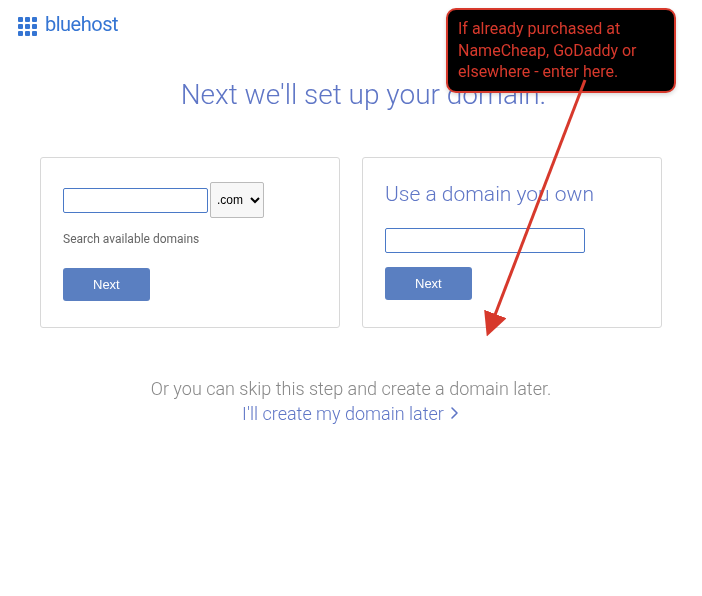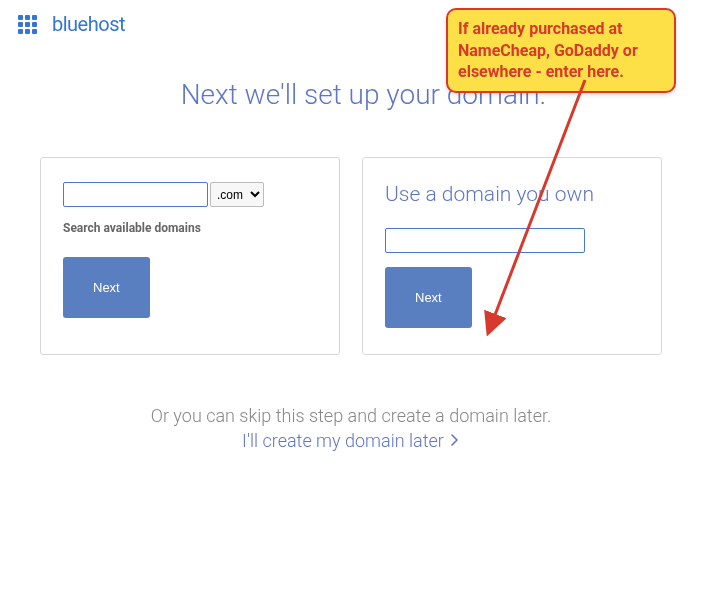--- a/index.html
+++ b/index.html
@@ -9,22 +9,22 @@
       width: 702px;
       height: 596px;
       position: relative;
       overflow: hidden;
     }
     .logo {
       position: absolute;
       top: 12px;
       left: 18px;
       display: flex;
-      align-items: center;
-      gap: 15px;
+      align-items: flex-end;
+      gap: 8px;
     }
     .logo-grid {
       display: grid;
       grid-template-columns: repeat(3, 5px);
       grid-template-rows: repeat(3, 5px);
       gap: 2px;
     }
     .logo-grid span {
       width: 5px;
       height: 5px;
@@ -80,42 +80,42 @@
       height: 25px;
       border: 1px solid #4a79c7;
       border-radius: 2px;
       padding: 2px 5px;
       font-size: 13px;
       outline: none;
     }
     .text-input.full { width: 200px; }
     .text-input.left { width: 145px; }
     .tld-select {
-      height: 25px;
+      height: 36px;
       width: 54px;
       margin-left: 2px;
       border: 1px solid #bbb;
       border-radius: 2px;
       background: #f7f7f7;
       font-size: 12px;
       padding-left: 2px;
     }
     .helper {
       color: #666;
       font-size: 12px;
       margin-bottom: 22px;
-      font-weight: 700;
+      font-weight: 400;
     }
     .next-btn {
       display: inline-block;
       background: #5a7fc1;
       color: #fff;
       border: none;
       border-radius: 3px;
-      padding: 23px 30px;
+      padding: 9px 30px;
       font-size: 13px;
       cursor: pointer;
     }
     .skip-block {
       text-align: center;
       margin-top: 50px;
     }
     .skip-text {
       color: #888;
       font-size: 18px;
@@ -132,26 +132,25 @@
       gap: 6px;
     }
     .chevron {
       display: inline-block;
     }
     .annotation {
       position: absolute;
       top: 8px;
       right: 26px;
       width: 230px;
-      background: #fde047;
+      background: #000000;
       border: 2px solid #d7392c;
       border-radius: 10px;
       padding: 8px 10px;
       box-shadow: 0 2px 4px rgba(0,0,0,0.15);
-      font-weight: bold;
     }
     .annotation-text {
       color: #d7392c;
       font-size: 16px;
       line-height: 1.35;
     }
     .arrow-svg {
       position: absolute;
       top: 75px;
       left: 465px;

